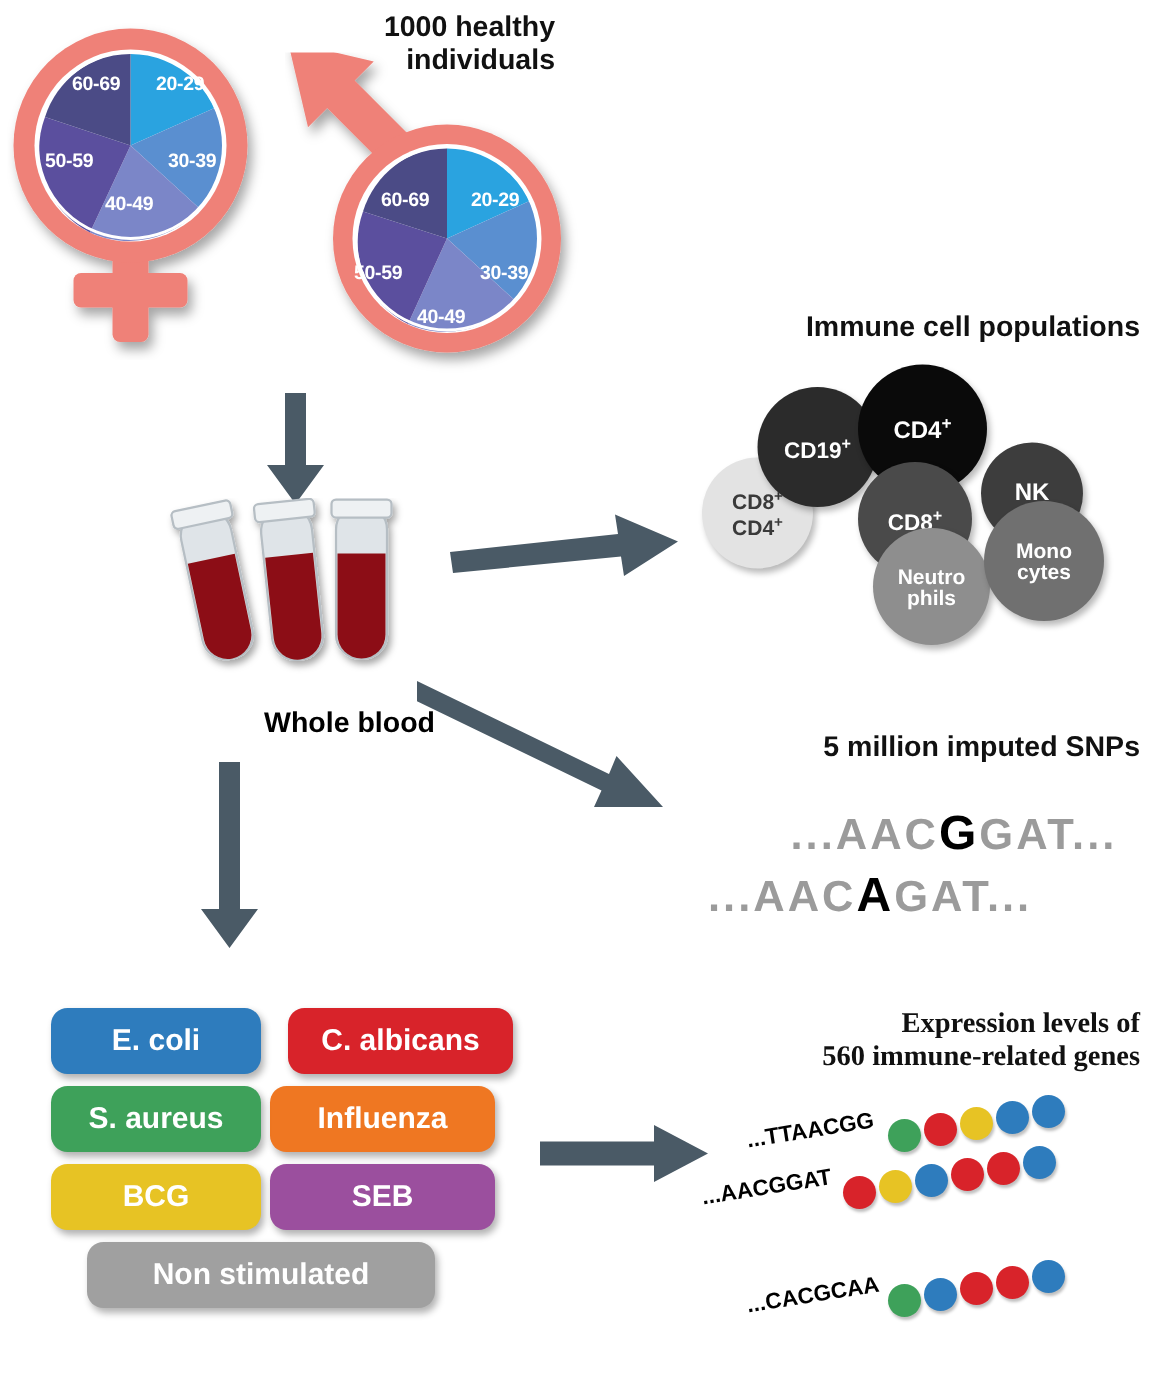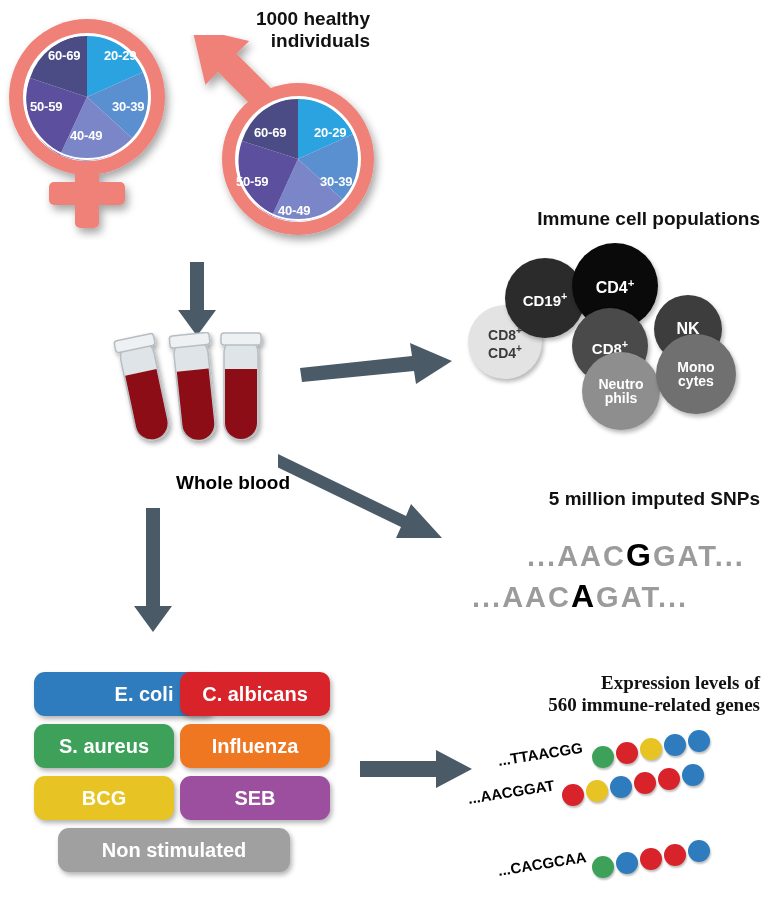--- a/index.html
+++ b/index.html
@@ -213,22 +213,22 @@
     <span>...AAC</span><span class="hl">G</span><span>GAT...</span>
   </div>
   <div class="snp-row" style="left:472px;top:578px;">
     <span>...AAC</span><span class="hl">A</span><span>GAT...</span>
   </div>
 
   <svg class="abs" style="left:128px;top:508px;" width="50" height="130" viewBox="0 0 50 130">
     <path d="M18 0 h14 v98 h12 L25 124 L6 98 h12 Z" fill="#4a5a66"></path>
   </svg>
 
-  <div class="stim" style="left:34px;top:672px;width:140px;height:44px;background:#2e7cbd;padding-left:40px;">E. coli</div>
-  <div class="stim" style="left:180px;top:672px;width:150px;height:44px;background:#d8232a;border-radius:10px;">C. albicans</div>
+  <div class="stim" style="left:34px;top:672px;width:140px;height:44px;background:#2e7cbd;">E. coli</div>
+  <div class="stim" style="left:192px;top:672px;width:150px;height:44px;background:#d8232a;">C. albicans</div>
   <div class="stim" style="left:180px;top:724px;width:150px;height:44px;background:#ef7722;">Influenza</div>
   <div class="stim" style="left:34px;top:724px;width:140px;height:44px;background:#3ea15a;">S. aureus</div>
   <div class="stim" style="left:34px;top:776px;width:140px;height:44px;background:#e7c324;">BCG</div>
   <div class="stim" style="left:180px;top:776px;width:150px;height:44px;background:#9b4f9e;">SEB</div>
   <div class="stim" style="left:58px;top:828px;width:232px;height:44px;background:#a0a0a0;">Non stimulated</div>
 
   <svg class="abs" style="left:360px;top:748px;" width="120" height="42" viewBox="0 0 120 42">
     <path d="M0 13 h76 v-11 L112 21 L76 40 v-11 H0 Z" fill="#4a5a66"></path>
   </svg>
 

